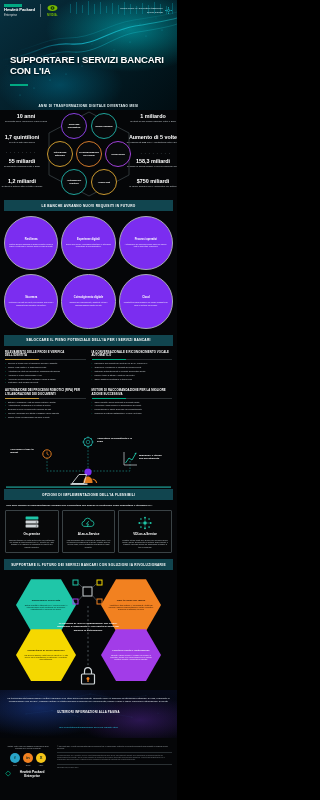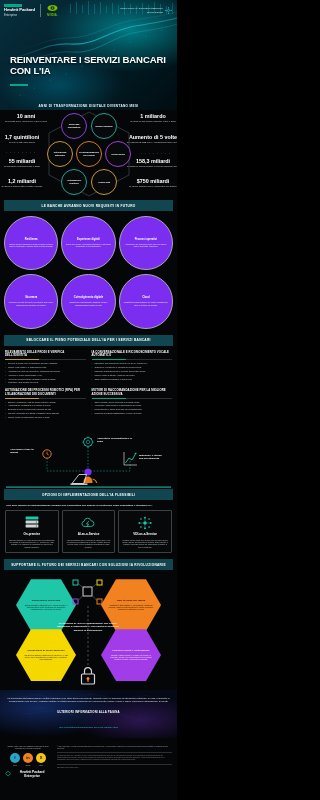--- a/index.html
+++ b/index.html
@@ -243,21 +243,21 @@
           <circle cx="1.5" cy="7" r="1" fill="#2adbe8"></circle>
         <g stroke="#2adbe8" stroke-width=".5">
             <line x1="7" y1="2.5" x2="7" y2="4.8"></line>
             <line x1="9.2" y1="7" x2="11.5" y2="7"></line>
             <line x1="7" y1="9.2" x2="7" y2="11.5"></line>
             <line x1="2.5" y1="7" x2="4.8" y2="7"></line>
           </g>
       </svg>
     </div>
 
-    <div class="hero-title">REINVENTARE I SERVIZI BANCARI CON L'IA</div>
+    <div class="hero-title">SUPPORTARE I SERVIZI BANCARI CON L'IA</div>
     <div class="hero-rule"></div>
     <div class="hero-sub">ANNI DI TRASFORMAZIONE DIGITALE DIVENTANO MESI</div>
   </div>
 
   <div class="stats">
     <div class="stat" style="left:-2px; top:3px;">
       <div class="big">10 anni</div>
       <div class="sm">di crescita dell'e-commerce in soli 3 mesi</div>
     </div>
     <div class="stat" style="left:-6px; top:24px;">

